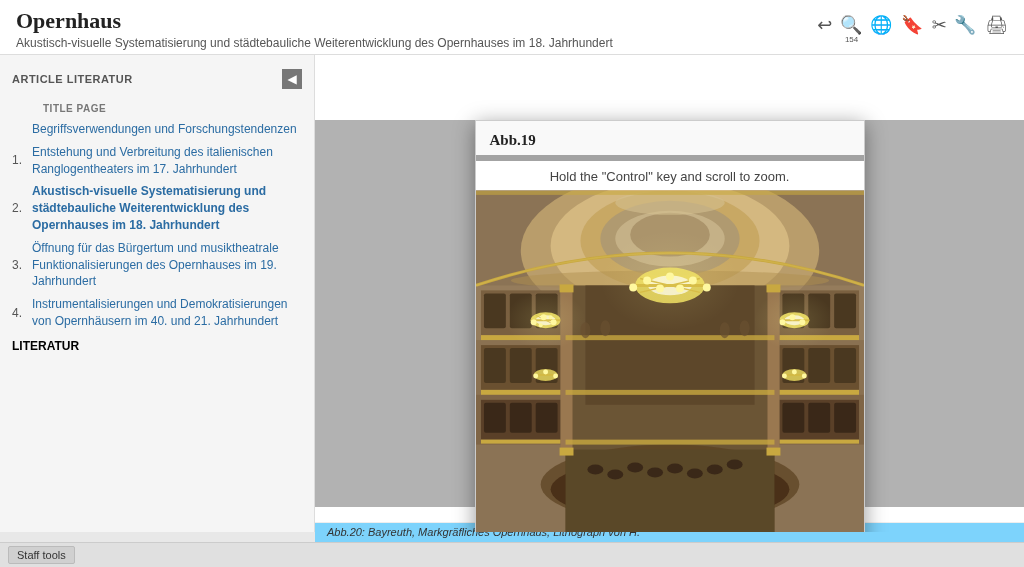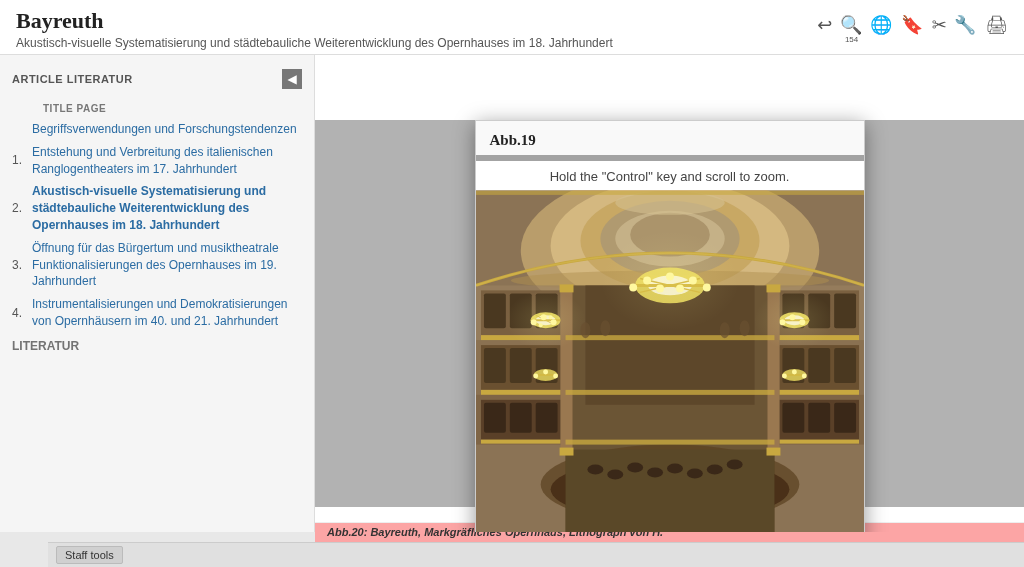--- a/index.html
+++ b/index.html
@@ -140,21 +140,21 @@
     }
 
     .sidebar-item.bold-item .sidebar-item-text {
       font-weight: bold;
     }
 
     .literatur {
       padding: 6px 12px;
       font-size: 12px;
       font-weight: bold;
-      color: #737373;
+      color: #000000;
       cursor: pointer;
     }
 
     
     .article-main {
       flex: 1;
       background: #fff;
       overflow: hidden;
       position: relative;
     }
@@ -164,21 +164,20 @@
       position: absolute;
       bottom: 0;
       left: 0;
       right: 0;
       height: 25px;
       background: #e0e0e0;
       display: flex;
       align-items: center;
       padding: 0 8px;
       border-top: 1px solid #ccc;
-      margin-left: 48px;
     }
 
     .staff-tools-btn {
       font-size: 11px;
       color: #333;
       background: #d0d0d0;
       border: 1px solid #bbb;
       padding: 2px 8px;
       cursor: pointer;
       border-radius: 2px;
@@ -242,21 +241,21 @@
       justify-content: center;
     }
   </style>
 </head>
 <body>
 
 <div class="page-wrapper">
 
   <div class="header">
     <div class="header-left">
-      <h1>Bayreuth</h1>
+      <h1>Opernhaus</h1>
       <p>Akustisch-visuelle Systematisierung und städtebauliche Weiterentwicklung des Opernhauses im 18. Jahrhundert</p>
     </div>
     <div class="header-icons">
       <span class="header-icon" title="Share">↩</span>
       <span class="header-icon" style="position:relative;" title="Search">
         🔍
         <span class="icon-badge">154</span>
       </span>
       <span class="header-icon" title="Globe">🌐</span>
       <span class="header-icon" title="Bookmark">🔖</span>
@@ -468,21 +467,21 @@
             </svg>
           </div>
 
         </div>
       </div>
 
     </div>
 
   </div>
 
-  <div style="position:absolute; bottom:25px; left:315px; right:0; background:#fca5a5; padding:3px 12px; font-size:11px; color:#333; font-style:italic; border-top:1px solid #eee; height:20px; overflow:hidden;font-weight:bold;">
+  <div style="position:absolute; bottom:25px; left:315px; right:0; background:#7dd3fc; padding:3px 12px; font-size:11px; color:#333; font-style:italic; border-top:1px solid #eee; height:20px; overflow:hidden;">
     <span>Abb.20: Bayreuth, Markgräfliches Opernhaus, Lithograph von H.</span>
   </div>
 
   <div class="bottom-bar">
     <button class="staff-tools-btn">Staff tools</button>
   </div>
 
 </div>
 
 </body></html>

